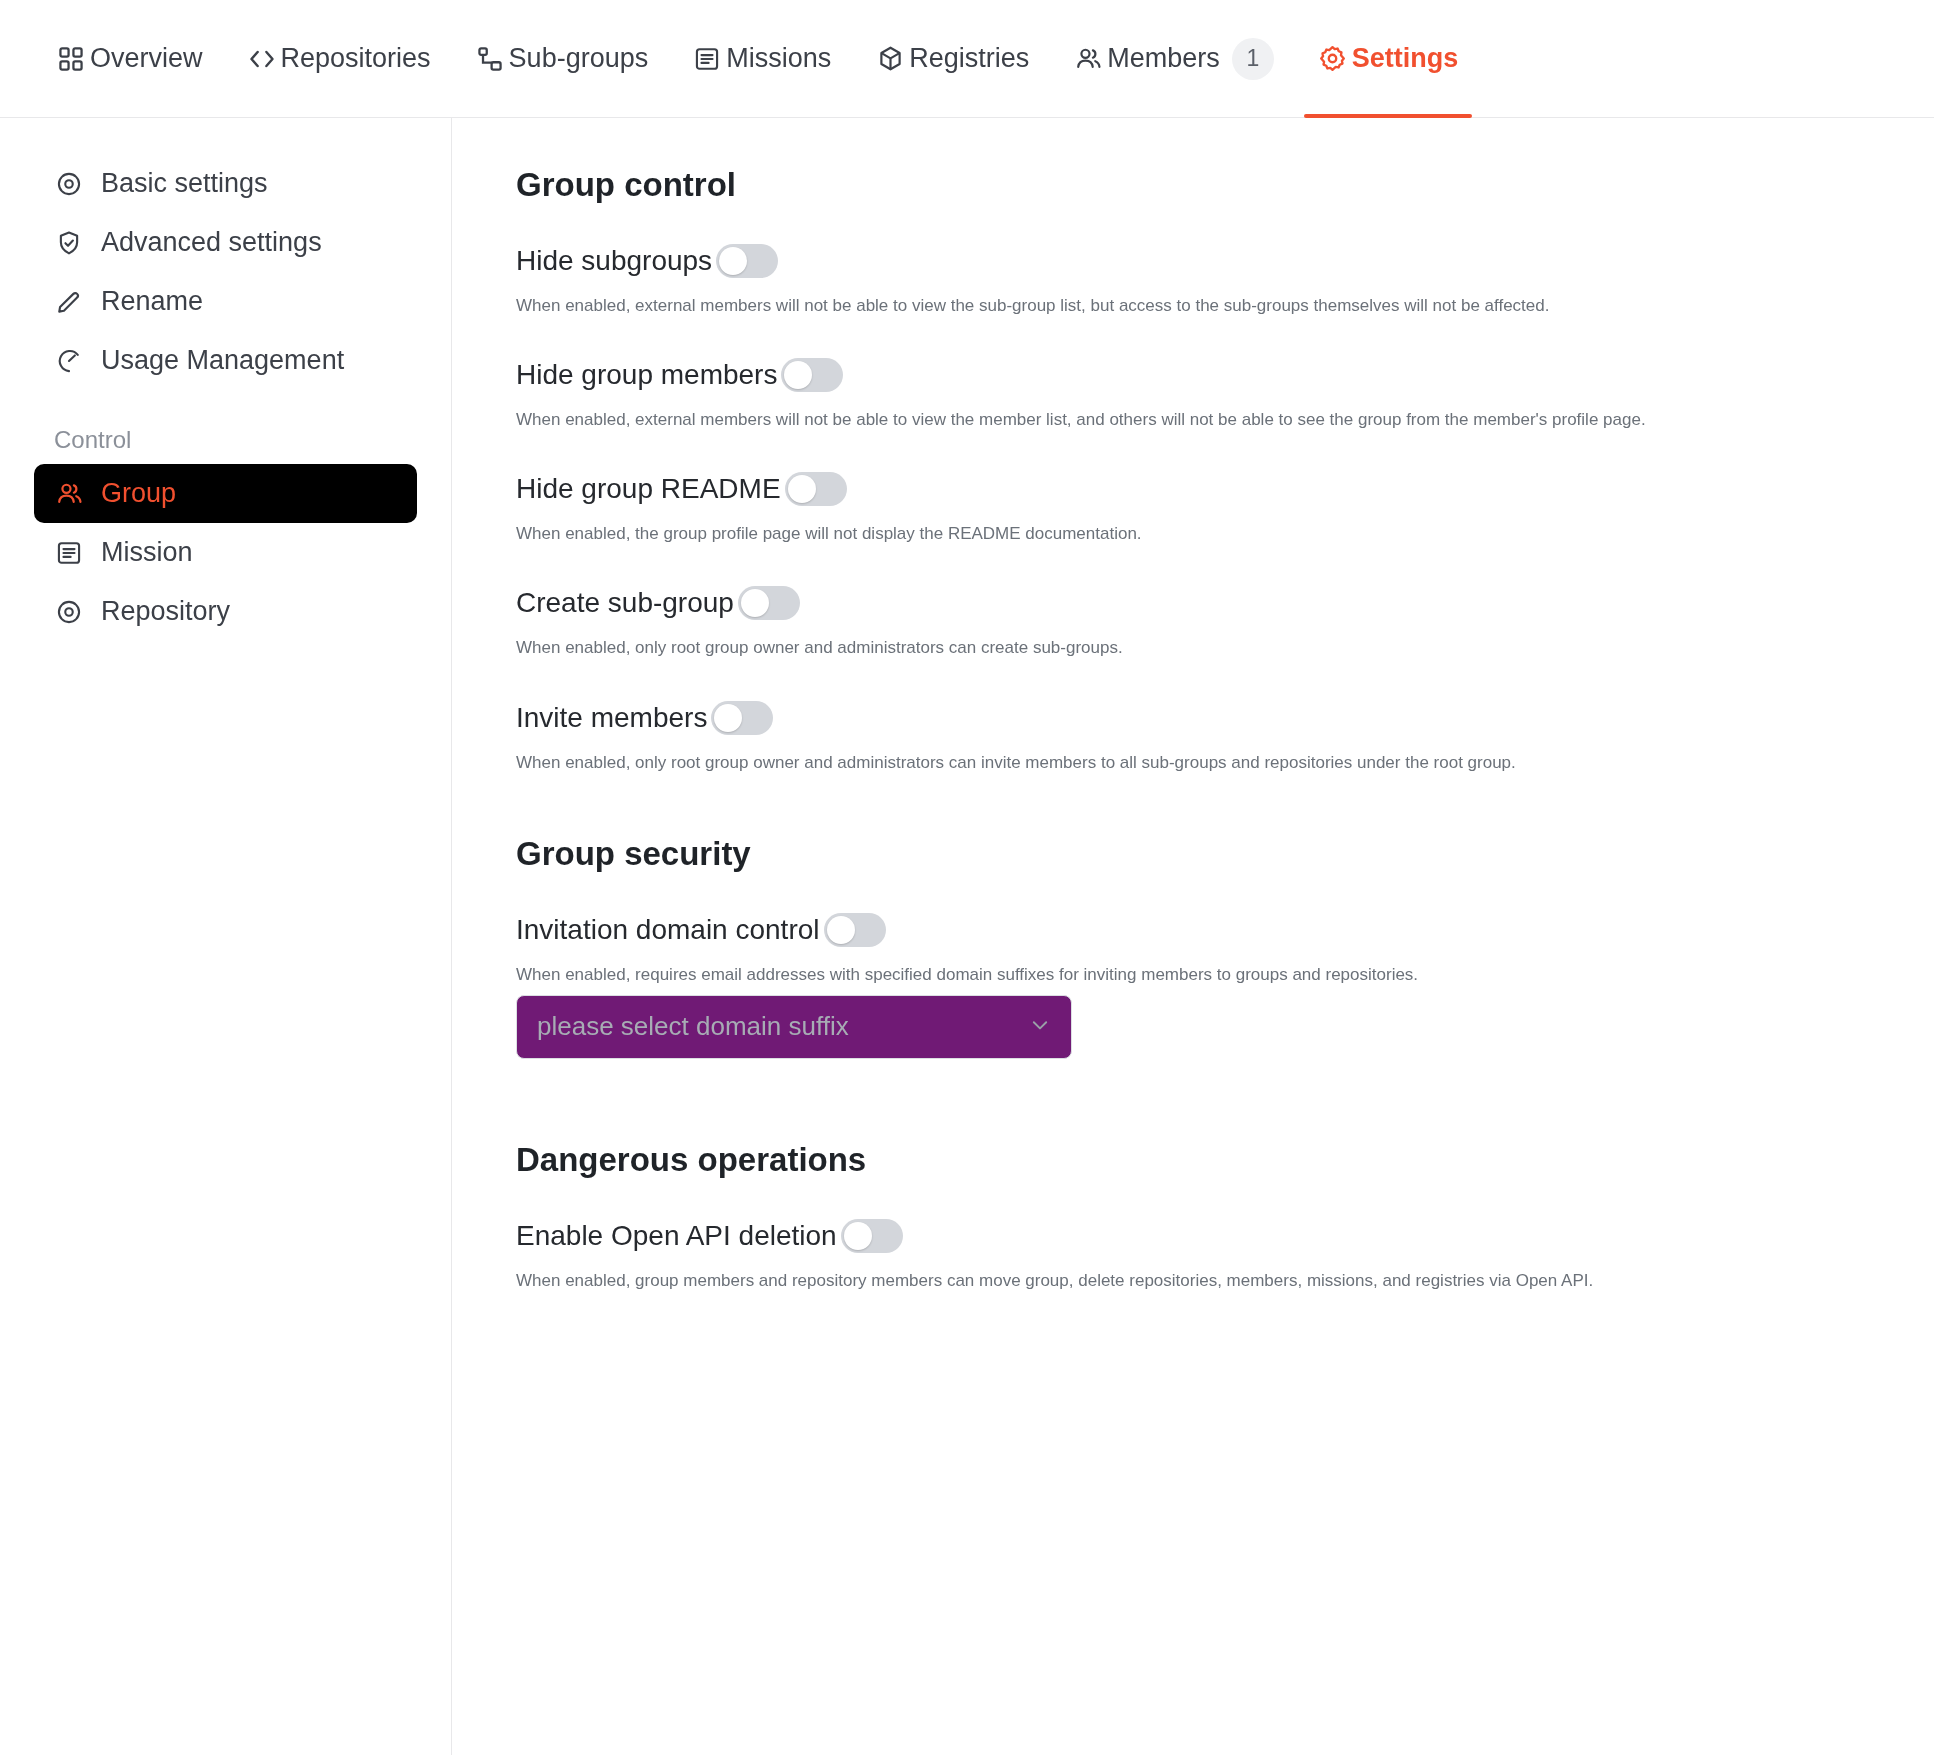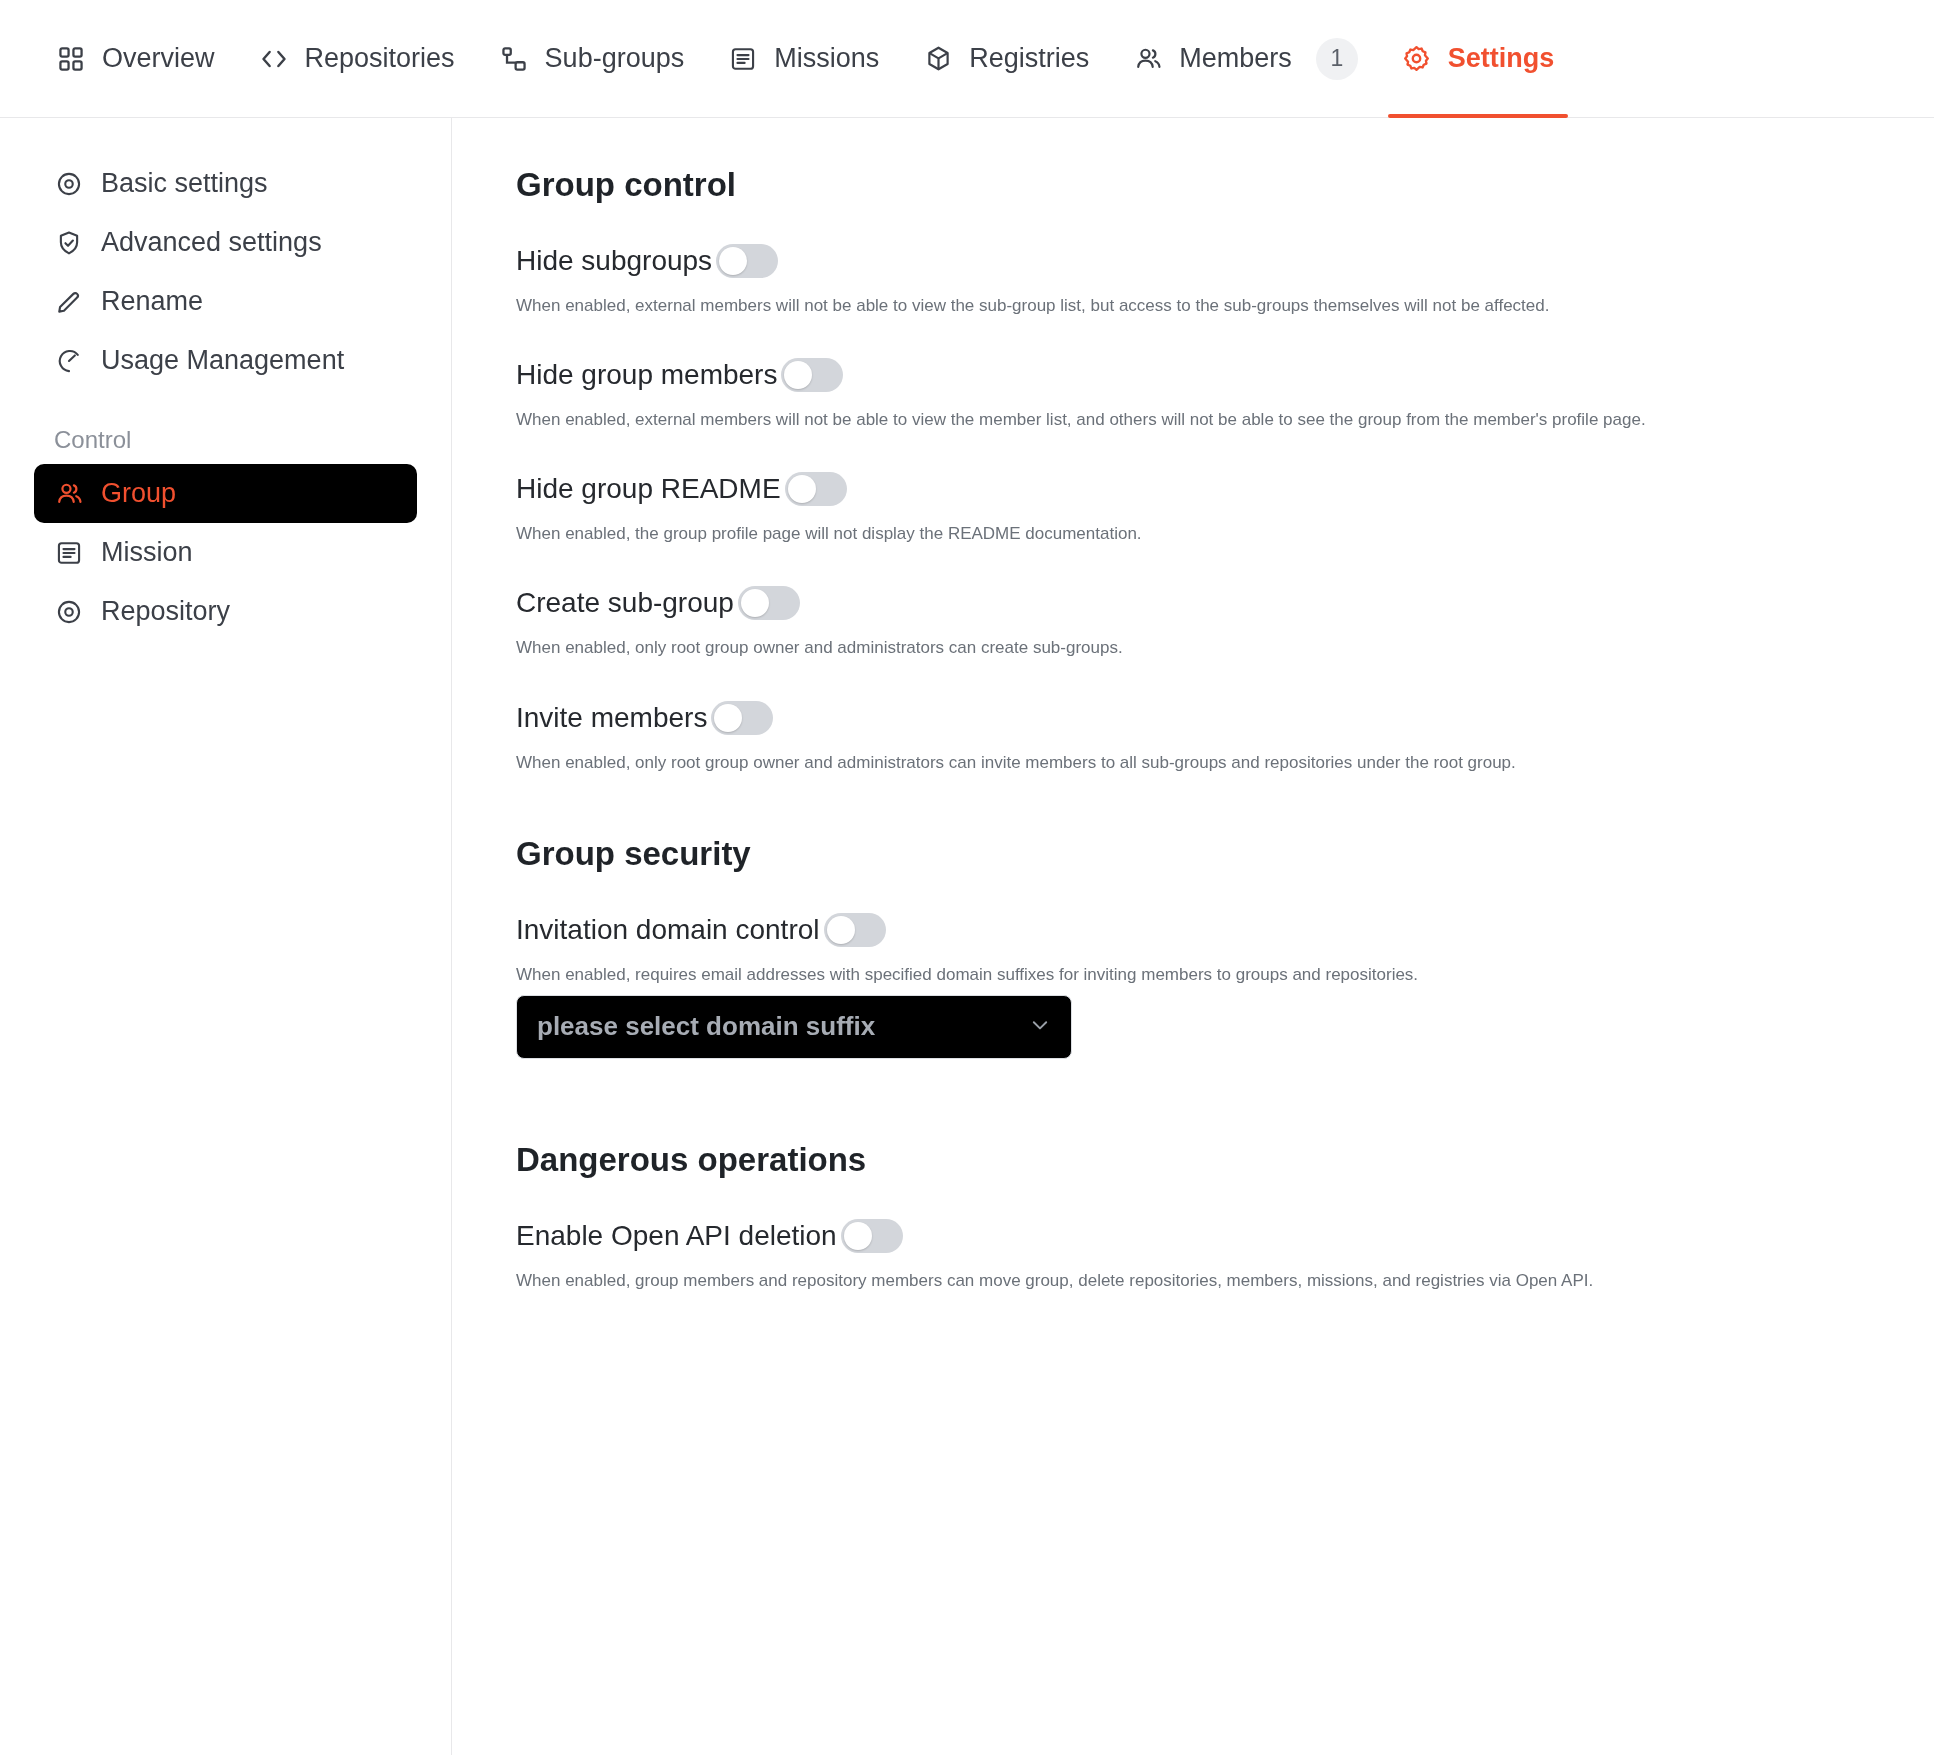--- a/index.html
+++ b/index.html
@@ -21,21 +21,21 @@
     display: flex;
     align-items: center;
     height: 118px;
     padding: 0 34px;
     border-bottom: 1px solid #e8e8ea;
     position: relative;
   }
   .nav-item {
     display: flex;
     align-items: center;
-    gap: 16px;
+    gap: 4px;
     height: 118px;
     padding: 0 22px;
     font-size: 27px;
     color: #3c4048;
     cursor: pointer;
     position: relative;
     white-space: nowrap;
   }
   .nav-item .ic { display: inline-flex; align-items: center; justify-content: center; width: 30px; height: 30px; }
   .nav-item.active { color: #f1502f; font-weight: bold; }
@@ -149,22 +149,21 @@
     width: 556px;
     height: 64px;
     border: 1px solid #dcdfe3;
     border-radius: 8px;
     display: flex;
     align-items: center;
     justify-content: space-between;
     padding: 0 20px;
     margin-top: 8px;
     cursor: pointer;
-    background: #000000;
-    font-weight: bold;
+    background: #701a75;
   }
   .select .ph { font-size: 26px; color: #a7acb4; }
   .chev { color: #9aa0a8; }
 </style>
 </head>
 <body>
 
 <div class="topnav">
 
   <div class="nav-item">

